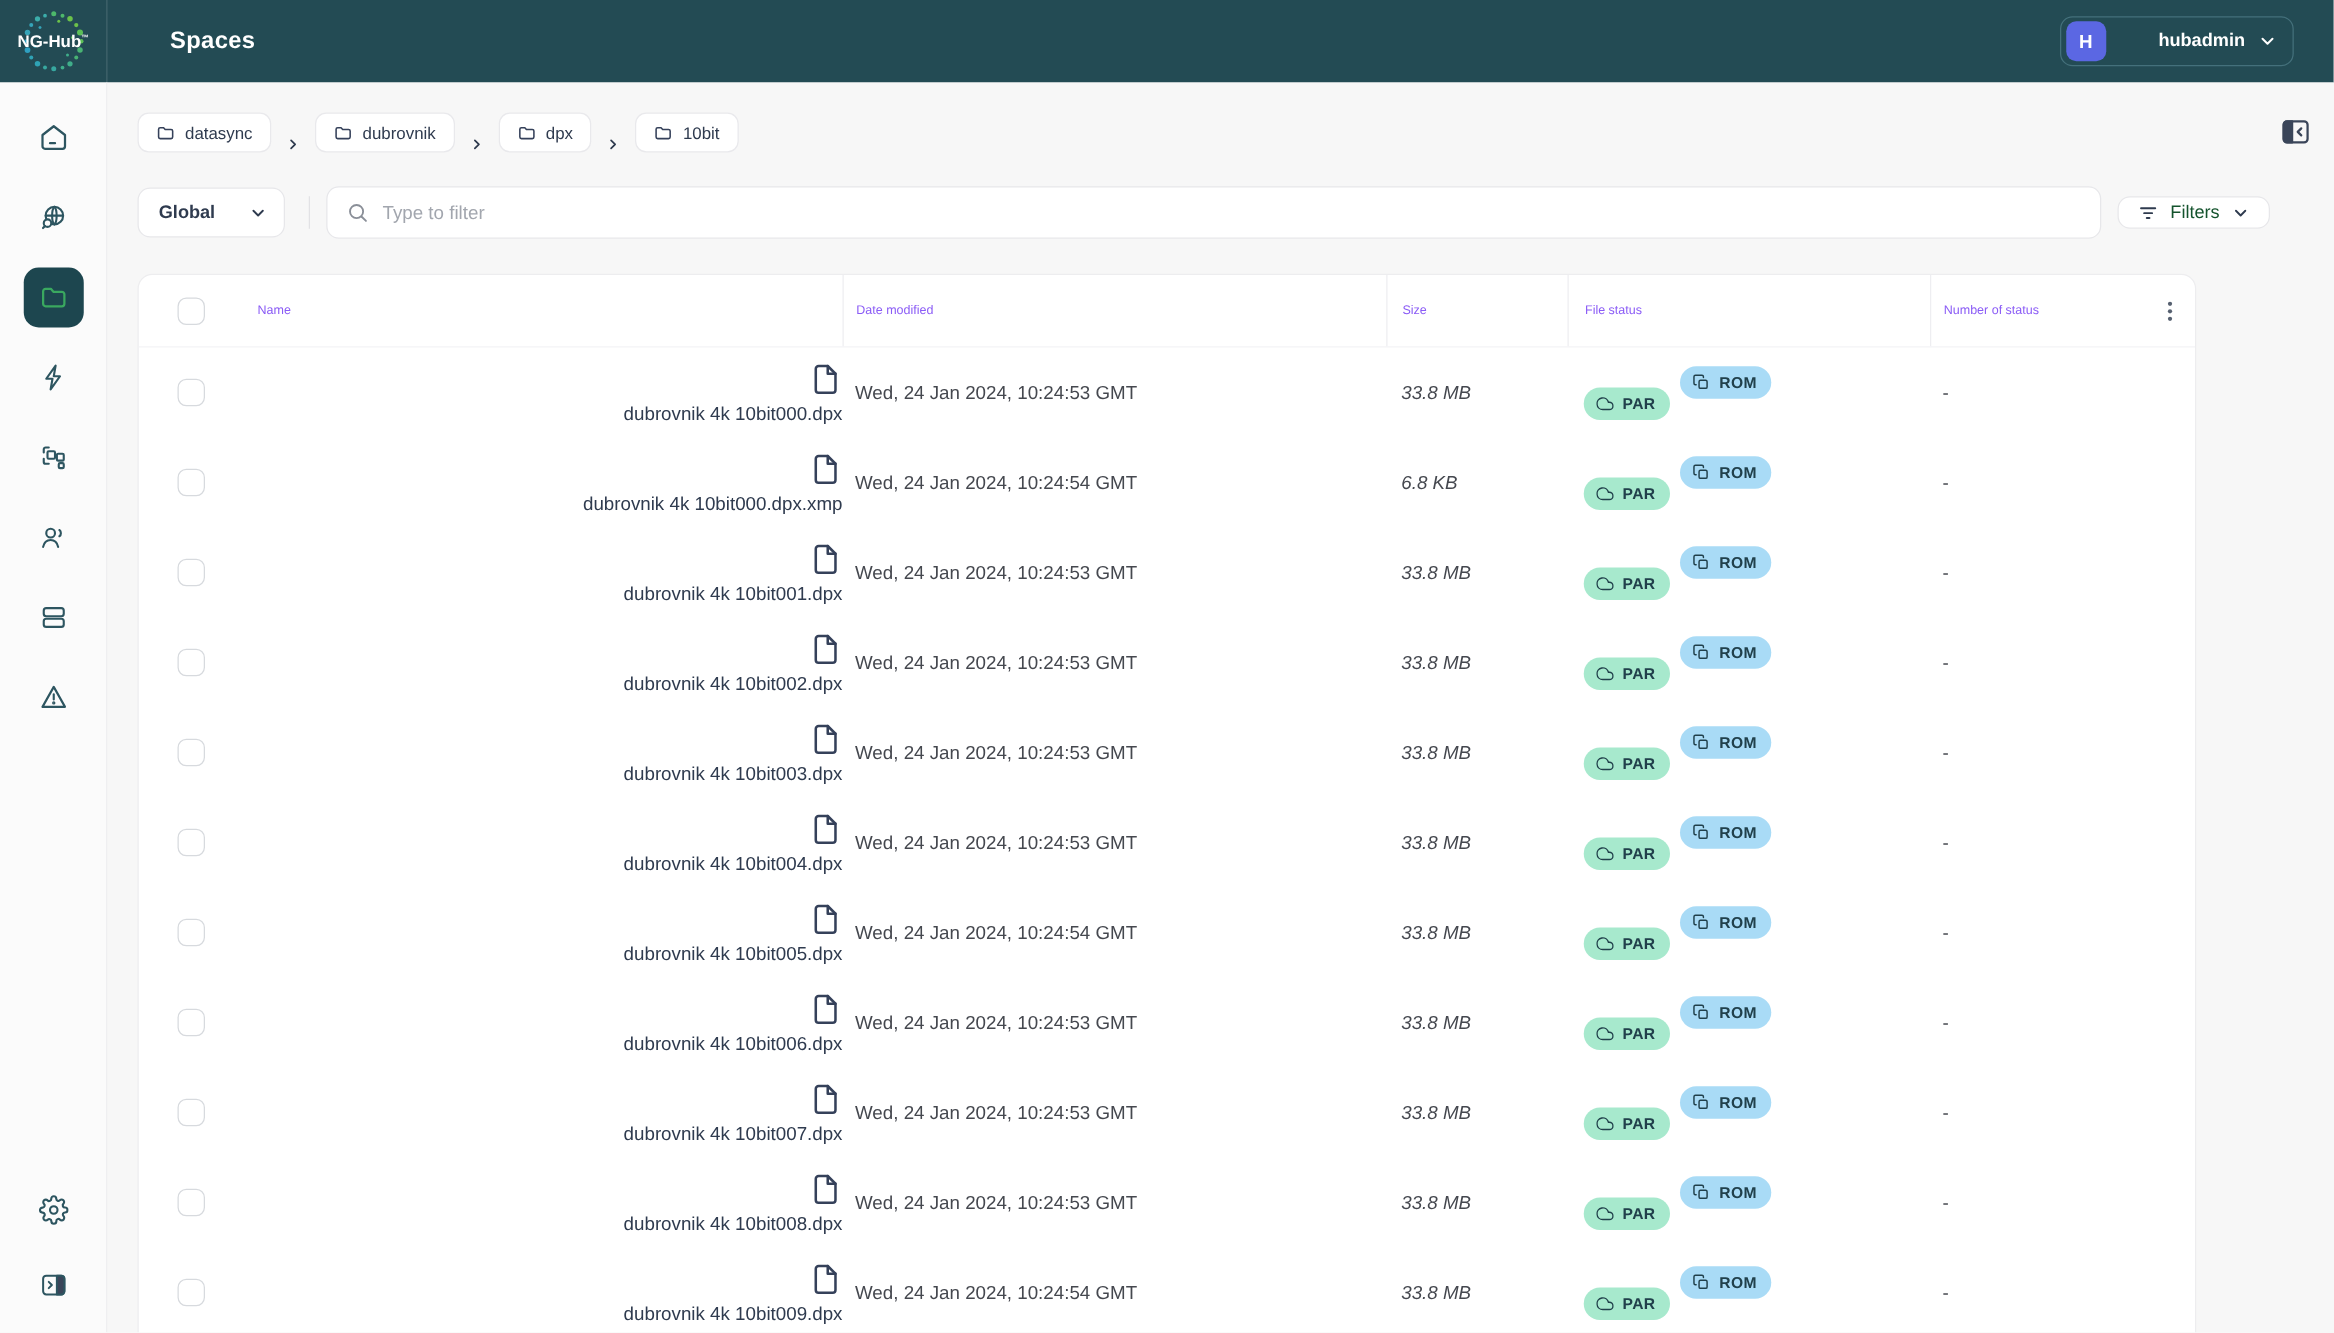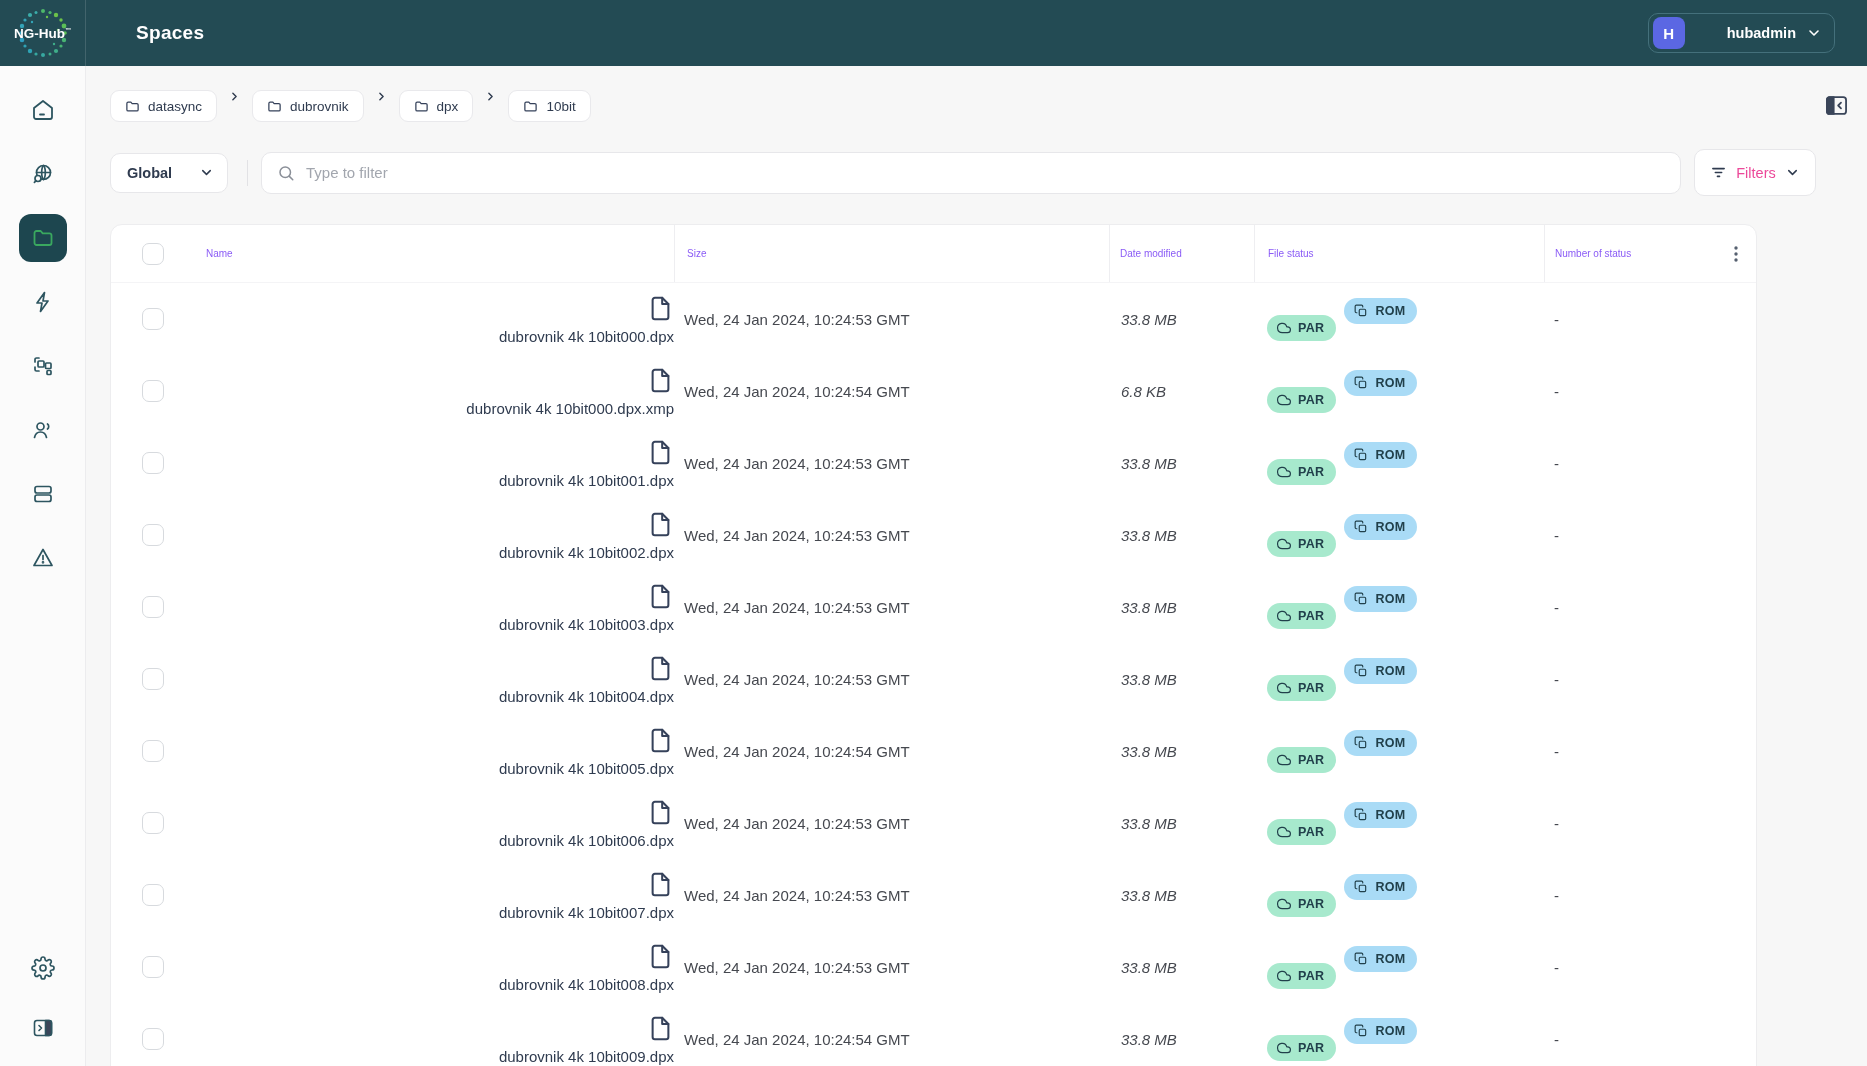--- a/index.html
+++ b/index.html
@@ -29,39 +29,39 @@
     justify-content:center; margin-bottom:16px; cursor:pointer; }
   .nav-item svg { stroke:#2d5560; }
   .nav-item.active { background:#1d464f; }
   .nav-item.active svg { stroke:#3aa85f; }
   .sidebar-bottom { margin-top:auto; display:flex; flex-direction:column; align-items:center; }
   .sidebar-bottom .nav-item { margin-bottom:12px; }
   .sidebar-bottom .nav-item:last-child { margin-bottom:0; }
 
   
   .main { position:relative; background:#f7f7f7; padding:24px 0 0 24px; overflow:hidden; }
-  .breadcrumb { display:flex; align-items:flex-start; gap:11px; height:32px; }
+  .breadcrumb { display:flex; align-items:flex-end; gap:11px; height:32px; }
   .crumb { background:#fff; border:1px solid #e9e9ec; border-radius:9px; height:32px;
     display:flex; align-items:center; gap:8px; padding:0 14px; font-size:13.5px; color:#2f3b4f; cursor:pointer; }
   .crumb-sep { display:flex; align-items:center; }
   .panel-toggle-top { position:absolute; top:26px; right:17px; cursor:pointer; }
 
   .toolbar { margin-top:27px; display:flex; align-items:center; }
   .scope-select { width:118px; height:40px; background:#fff; border:1px solid #e7e7ea;
     border-radius:10px; display:flex; align-items:center; justify-content:space-between;
     padding:0 13px 0 16px; font-size:14.5px; font-weight:600; color:#2f3b4f; cursor:pointer; }
   .v-divider { width:1px; height:26px; background:#e2e2e5; margin-left:19px; margin-right:13px; }
   .search-box { width:1420px; height:42px; background:#fff; border:1px solid #e7e7ea;
     border-radius:10px; display:flex; align-items:center; gap:11px; padding:0 15px; }
   .search-box input { border:none; outline:none; flex:1; font-size:15px; color:#2f3b4f;
     font-family:"Liberation Sans", sans-serif; background:transparent; }
   .search-box input::placeholder { color:#a2a6ae; }
-  .filters-btn { margin-left:13px; height:47px; width:122px; background:#fff; border:1px solid #e7e7ea;
+  .filters-btn { margin-left:13px; height:26px; width:122px; background:#fff; border:1px solid #e7e7ea;
     border-radius:10px; display:flex; align-items:center; justify-content:center; gap:9px;
-    font-size:14.5px; color:#ec4899; cursor:pointer; }
+    font-size:14.5px; color:#14532d; cursor:pointer; }
 
   
   .card { margin-top:28px; width:1647px; height:880px; background:#fff;
     border:1px solid #ededef; border-radius:12px; overflow:hidden; }
   .thead, .trow { display:grid; grid-template-columns:95px 468px 435px 145px 290px 214px; }
   .thead { height:58px; color:#8b5cf6; font-size:10px; border-bottom:1px solid #f4f4f6; }
   .th { height:100%; display:flex; align-items:center; }
   .th-check { padding-left:31px; }
   .th-date, .th-files { border-left:1px solid #eeeef1; padding-left:10px; }
   .th-size { border-left:1px solid #eeeef1; padding-left:12px; }
@@ -290,22 +290,22 @@
           </svg>
       </div>
     </div>
 
     <div class="card">
       <div class="thead">
         <div class="th th-check">
             <span class="checkbox"></span>
           </div>
         <div class="th">Name</div>
+        <div class="th th-date">Date modified</div>
         <div class="th th-size">Size</div>
-        <div class="th th-date">Date modified</div>
         <div class="th th-status">File status</div>
         <div class="th th-files">
           <span>Number of status</span>
           <button class="dots-btn">
             <svg width="16" height="18" viewBox="0 0 16 18">
                 <circle cx="8" cy="3" r="1.7" fill="#566070"></circle>
                 <circle cx="8" cy="9" r="1.7" fill="#566070"></circle>
                 <circle cx="8" cy="15" r="1.7" fill="#566070"></circle>
               </svg>
           </button>

